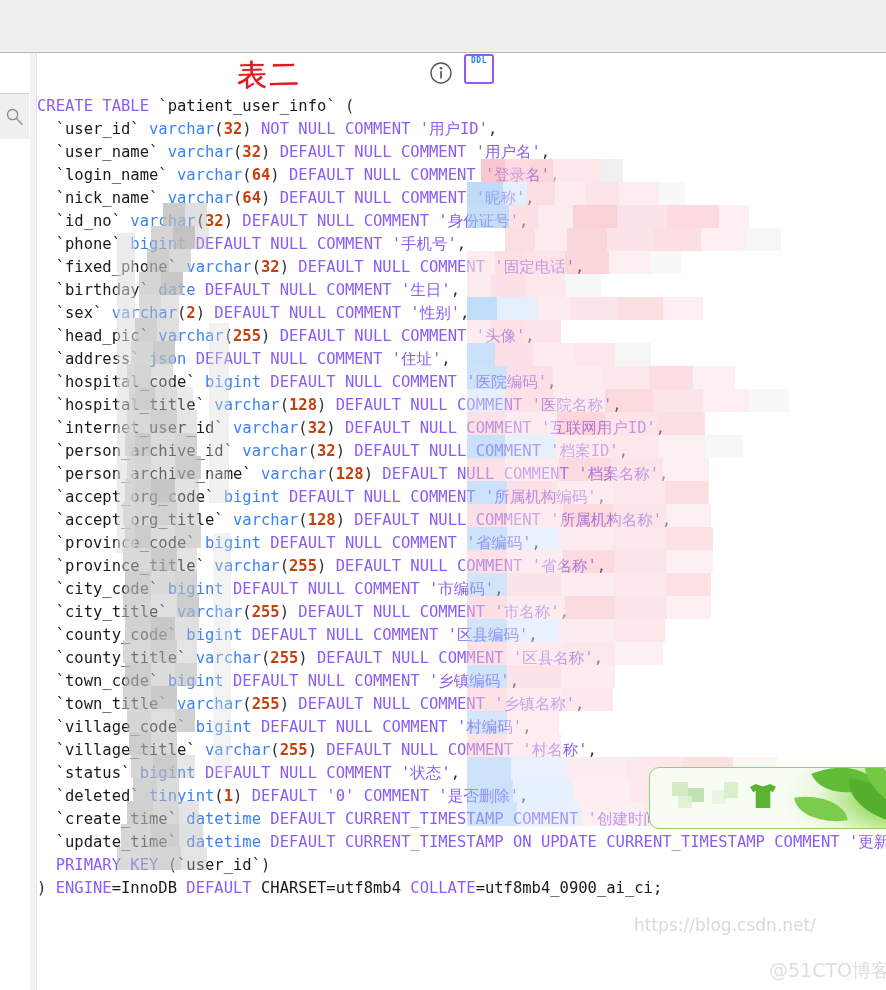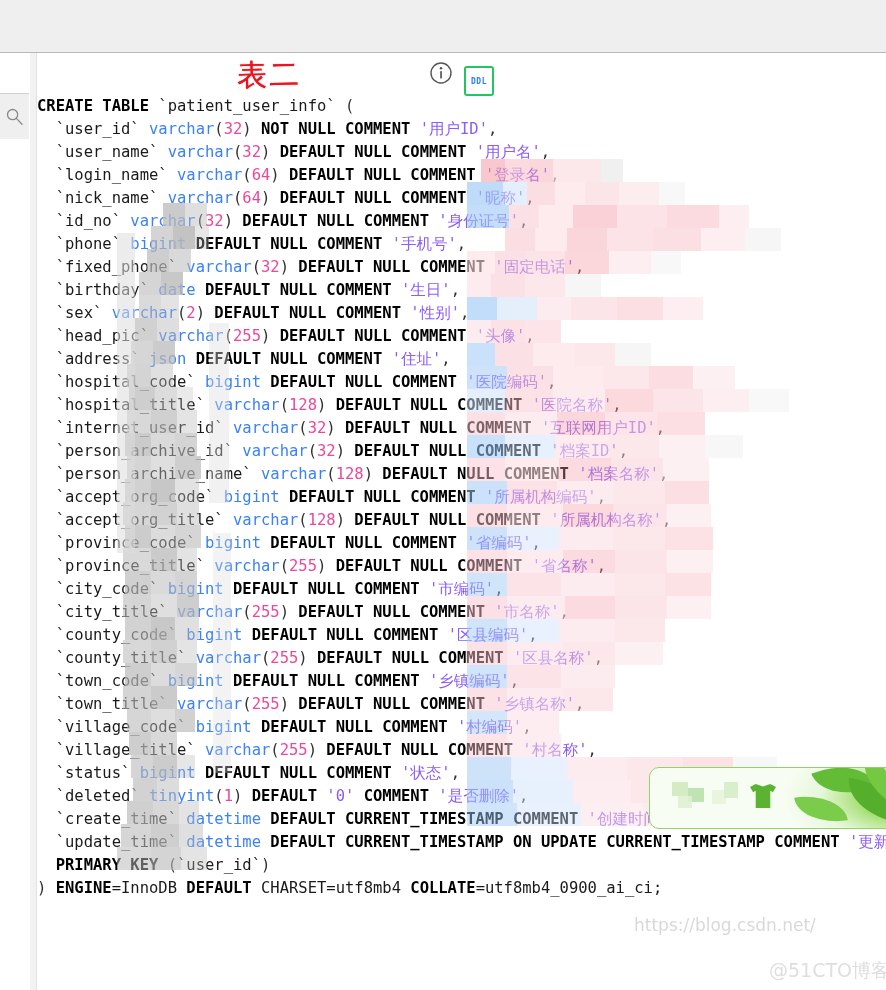--- a/index.html
+++ b/index.html
@@ -43,23 +43,23 @@
   }
   
   #ddl-header{
     position:absolute;left:0;top:0;width:849px;height:40px;
   }
   #info-icon{
     position:absolute;left:391px;top:7px;width:26px;height:26px;
     cursor:pointer;
   }
   #ddl-badge{
-    position:absolute;left:427px;top:13px;width:26px;height:26px;
-    border:2px solid #22c55e;border-radius:3px;
-    display:flex;align-items:center;justify-content:center;
+    position:absolute;left:427px;top:1px;width:26px;height:26px;
+    border:2px solid #8b5cf6;border-radius:3px;
+    display:flex;align-items:flex-start;justify-content:center;
     cursor:pointer;background:#fff;
   }
   #ddl-badge span{
     font-family:"DejaVu Sans Mono","Liberation Mono",monospace;
     font-size:8px;font-weight:bold;color:#2a7ff0;letter-spacing:.5px;
   }
   
   #annot-biao-er{
     position:absolute;left:200px;top:2px;
     font-family:"DejaVu Sans","Liberation Sans",sans-serif;
@@ -72,23 +72,23 @@
   
   #code{
     position:absolute;left:0px;top:42px;width:860px;
     font-family:"DejaVu Sans Mono","Liberation Mono",monospace;
     font-size:15.5px;
     line-height:23px;
     white-space:pre;
     color:#222222;
   }
   #code .ln{display:block;height:23px;white-space:pre;}
-  .kw   {color:#000000;font-weight:bold;}
+  .kw   {color:#8b5cf6;}
   .typ  {color:#3b82f6;}
-  .num  {color:#ec4899;}
+  .num  {color:#c2410c;font-weight:bold;}
   .str  {color:#8b5cf6;}
   .pun  {color:#303030;}
   .id   {color:#1a1a1a;margin-top:24px;}
   
   #smear-grey{
     position:absolute;left:80px;top:150px;width:130px;height:680px;
     pointer-events:none;
   }
   
   #smear-pink{

